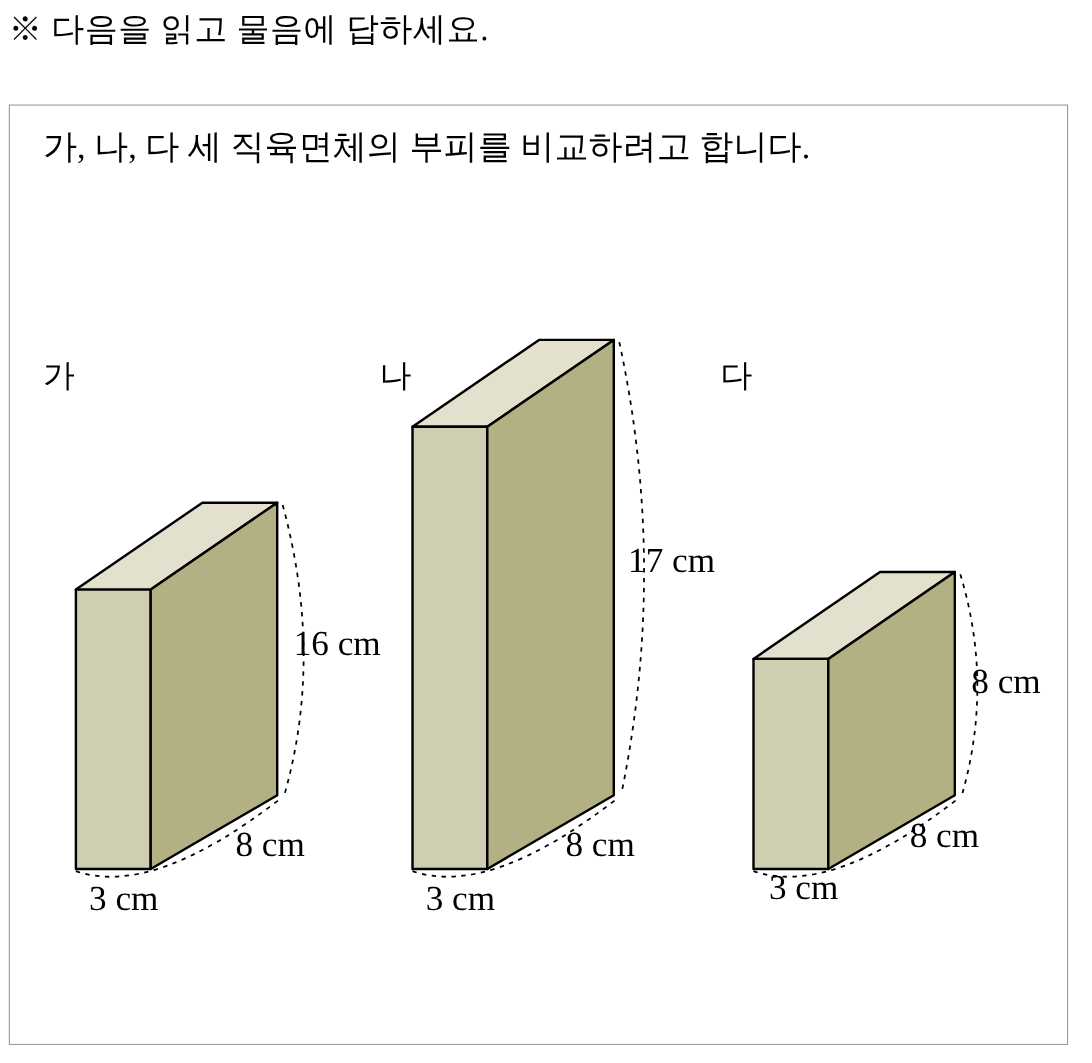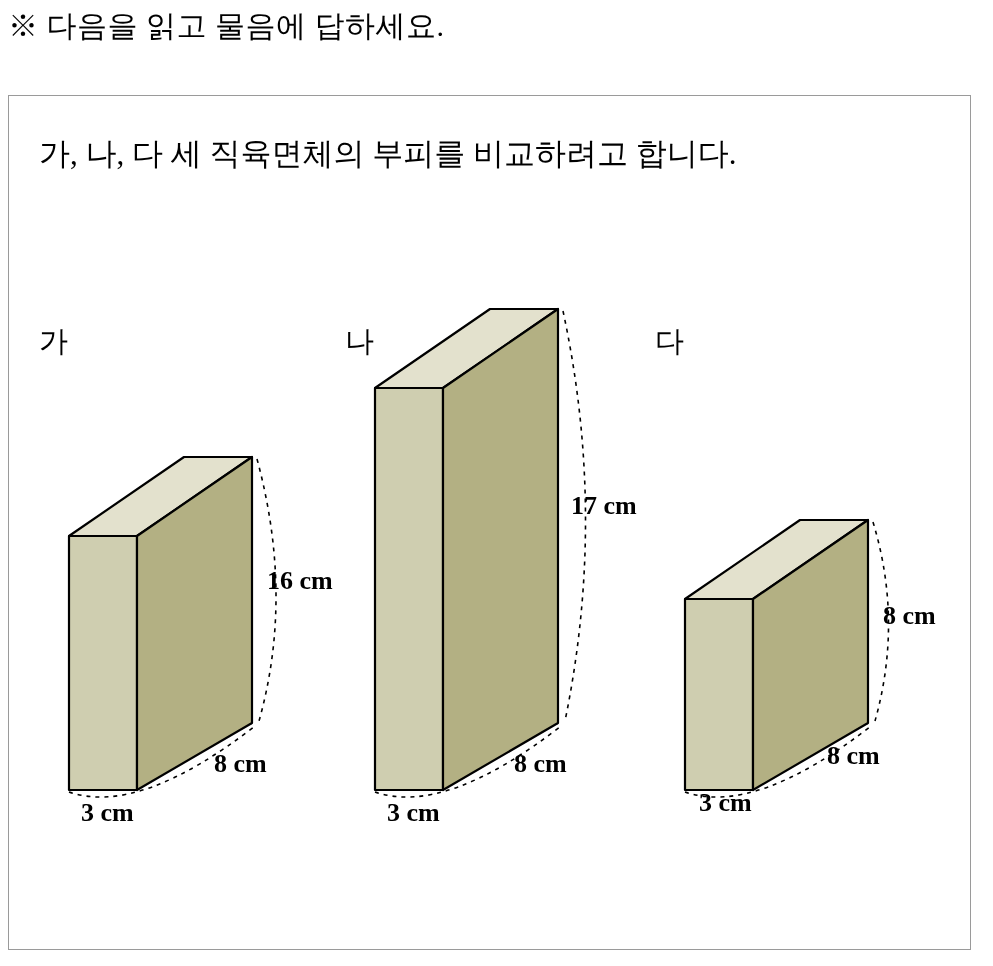--- a/index.html
+++ b/index.html
@@ -34,34 +34,33 @@
     top: 95px;
     width: 963px;
     height: 855px;
     border: 1px solid #9a9a9a;
     background: #ffffff;
     box-sizing: border-box;
   }
   .prompt {
     position: absolute;
     left: 30px;
-    top: 36px;
+    top: 16px;
     width: 900px;
     font-size: 31px;
     line-height: 1.45;
   }
   .fig-label {
     position: absolute;
     font-size: 29px;
   }
   .dim-label {
     position: absolute;
-    font-size: 26px;
+    font-size: 32px;
     white-space: nowrap;
-    font-weight: bold;
   }
   svg.figures {
     position: absolute;
     left: 0;
     top: 0;
     width: 963px;
     height: 853px;
   }
   .solid-face-front { fill: #cfceb0; stroke: #000000; stroke-width: 2.2; stroke-linejoin: round; }
   .solid-face-side  { fill: #b3b083; stroke: #000000; stroke-width: 2.2; stroke-linejoin: round; }

